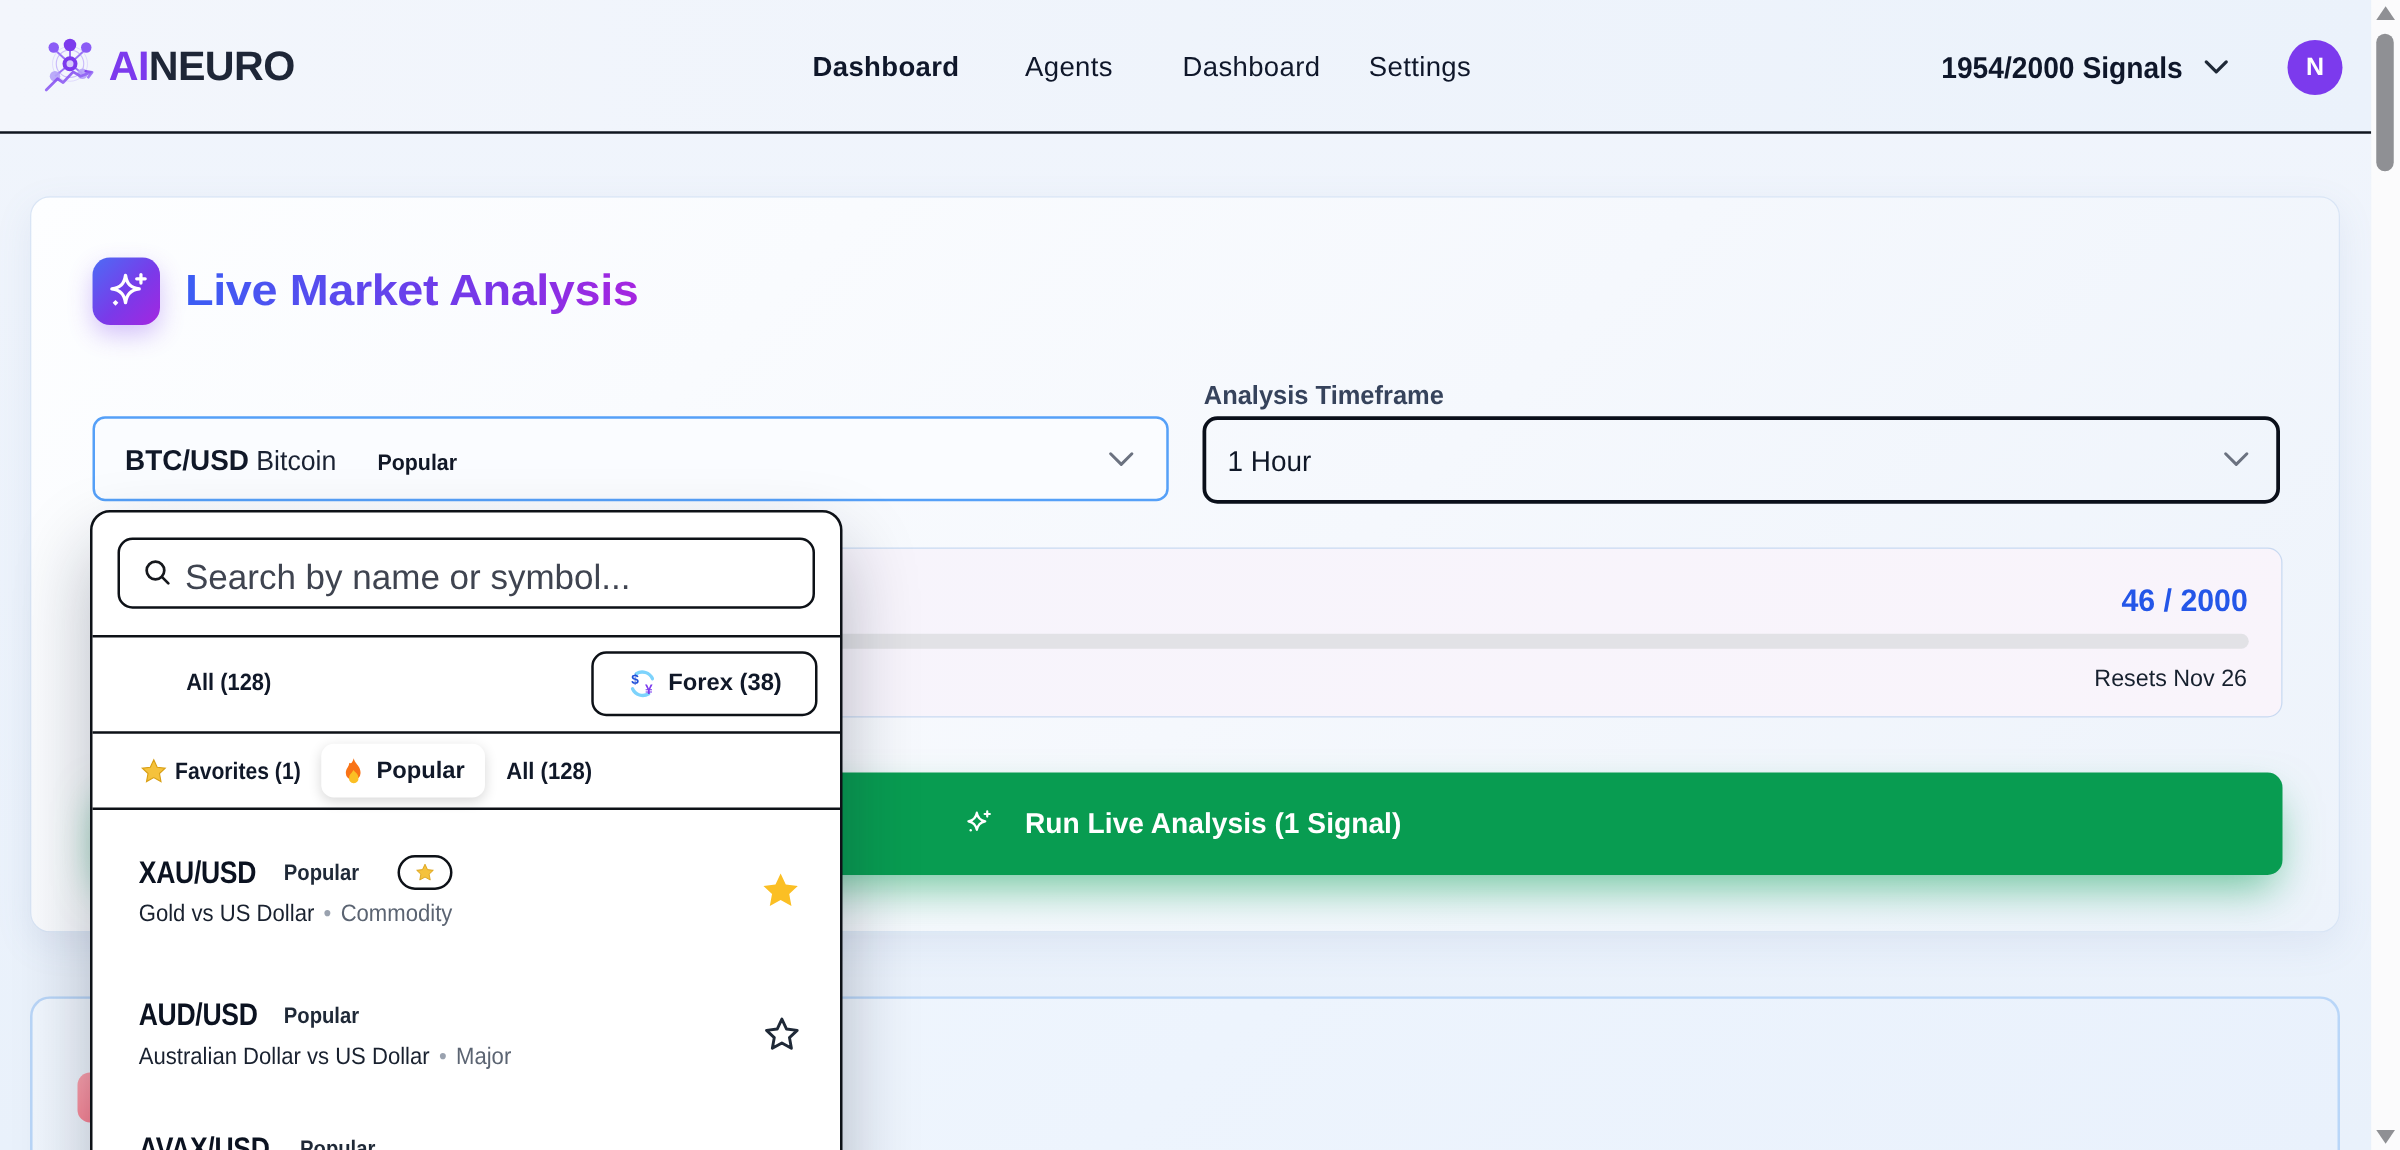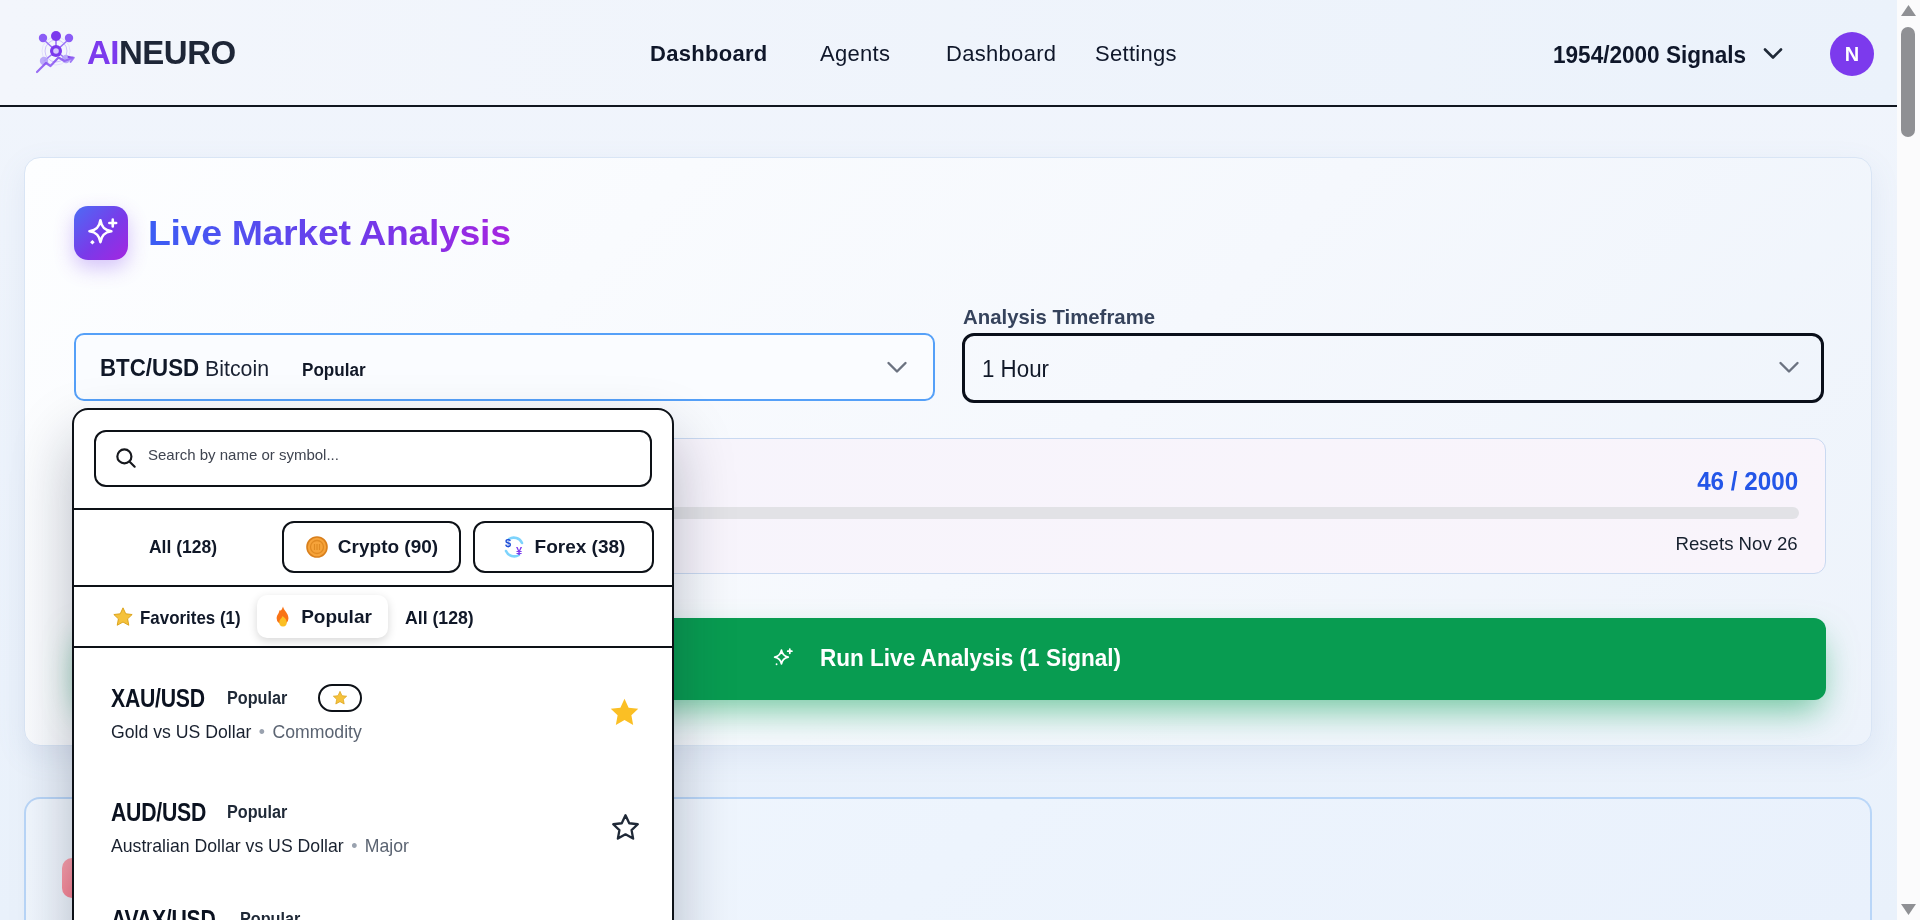--- a/index.html
+++ b/index.html
@@ -141,36 +141,24 @@
 
   <div class="card2"></div>
   <div class="pinkicon"></div>
 
   <div class="panel"></div>
   <div class="search"></div>
   <svg class="abs" style="left:113px;top:445px;" width="26" height="26" viewBox="0 0 24 24" fill="none" stroke="#16181d" stroke-width="2" stroke-linecap="round">
       <circle cx="10.5" cy="10.5" r="6.5"></circle>
       <line x1="15.6" y1="15.6" x2="20" y2="20"></line>
     </svg>
-  <div class="abs" style="left:148px;top:446px;font-size:15px;color:#3f4450;"><span class="cx" style="transform:scaleX(1);">Search by name or symbol...</span></div>
+  <div class="abs" style="left:148px;top:446px;font-size:28px;color:#3f4450;"><span class="cx" style="transform:scaleX(1);">Search by name or symbol...</span></div>
 
   <div class="pdiv" style="top:508px;"></div>
   <div class="abs pbold" style="left:149px;top:536px;"><span class="cx" style="transform:scaleX(0.92);">All (128)</span></div>
-  <div class="btn" style="left:282px;top:521px;width:179px;height:52px;">
-    <svg width="24" height="24" viewBox="0 0 24 24" style="margin-right:9px;">
-      <circle cx="12" cy="12" r="10" fill="#f6a33a" stroke="#d97f1b" stroke-width="1.6"></circle>
-      <circle cx="12" cy="12" r="6.5" fill="none" stroke="#e08a22" stroke-width="1.3"></circle>
-      <g stroke="#e08a22" stroke-width="1.2">
-          <line x1="9.5" y1="9" x2="9.5" y2="15"></line>
-          <line x1="12" y1="9" x2="12" y2="15"></line>
-          <line x1="14.5" y1="9" x2="14.5" y2="15"></line>
-        </g>
-    </svg>
-    Crypto (90)
-  </div>
   <div class="btn" style="left:473px;top:521px;width:181px;height:52px;">
     <svg width="24" height="24" viewBox="0 0 24 24" style="margin-right:9px;">
       <path d="M7 4 A9 9 0 0 1 20 8" fill="none" stroke="#7dd3fc" stroke-width="2.6" stroke-linecap="round"></path>
       <path d="M17 20 A9 9 0 0 1 4 16" fill="none" stroke="#7dd3fc" stroke-width="2.6" stroke-linecap="round"></path>
       <text x="3" y="12" font-size="11" font-weight="bold" fill="#1d4ed8" font-family="Liberation Sans">$</text>
       <text x="14" y="20" font-size="11" font-weight="bold" fill="#7c3aed" font-family="Liberation Sans">¥</text>
     </svg>
     Forex (38)
   </div>
   <div class="pdiv" style="top:585px;"></div>

